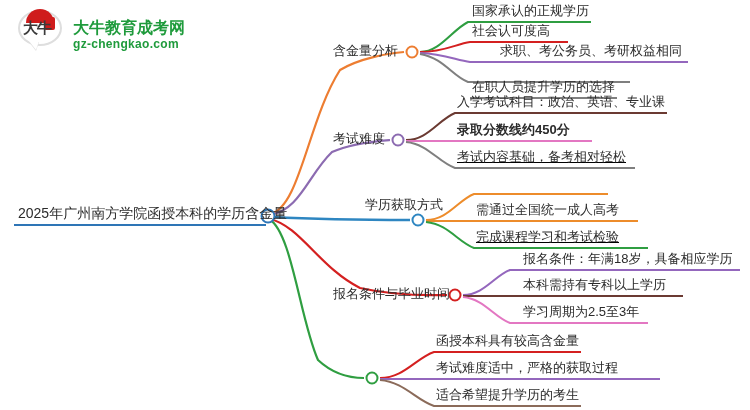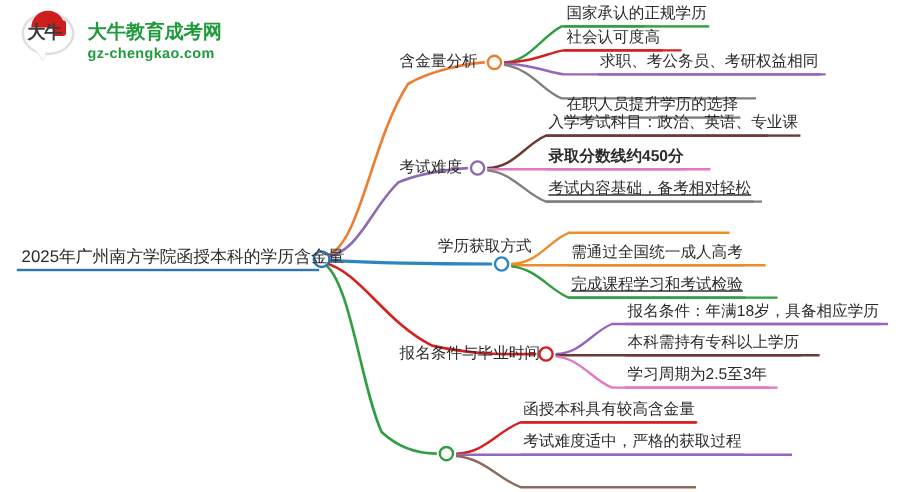--- a/index.html
+++ b/index.html
@@ -275,14 +275,18 @@
   </div>
 
   <div class="leaf" style="left:434px; top:333px;">
     <span class="leaf-text">函授本科具有较高含金量</span>
     <span class="leaf-underline" style="background:#d42020;"></span>
   </div>
   <div class="leaf" style="left:434px; top:360px;">
     <span class="leaf-text">考试难度适中，严格的获取过程</span>
     <span class="leaf-underline" style="background:#9467bd;"></span>
   </div>
+  <div class="leaf" style="left:434px; top:387px;">
+    <span class="leaf-text">适合希望提升学历的考生</span>
+    <span class="leaf-underline" style="background:#8b6b5a;"></span>
+  </div>
 
 </div>
 
 </body></html>

